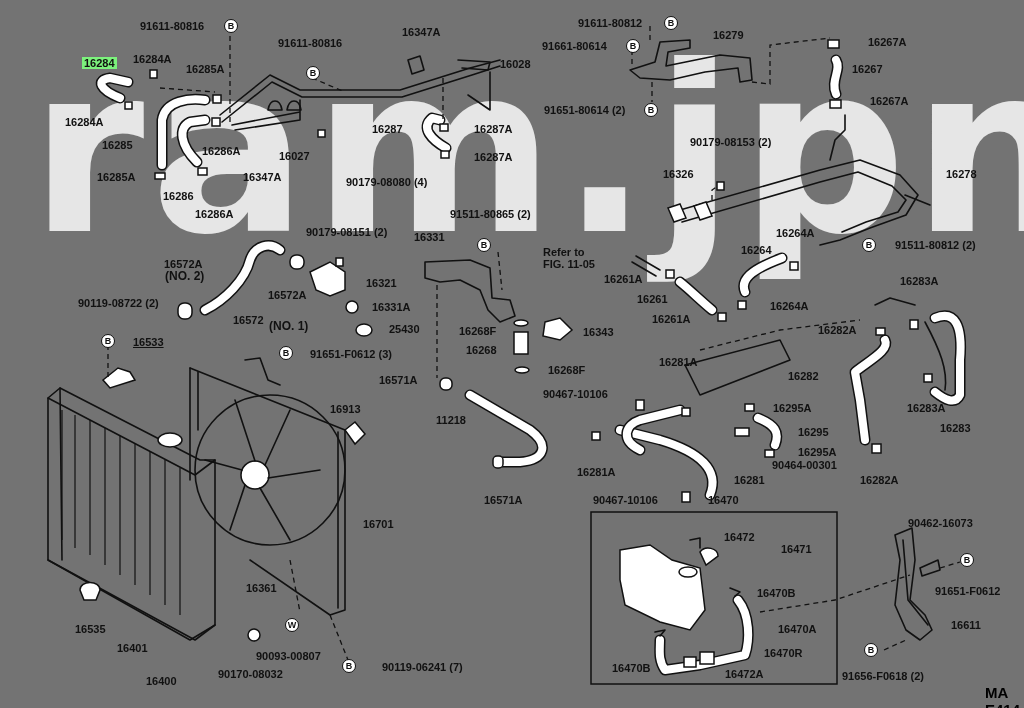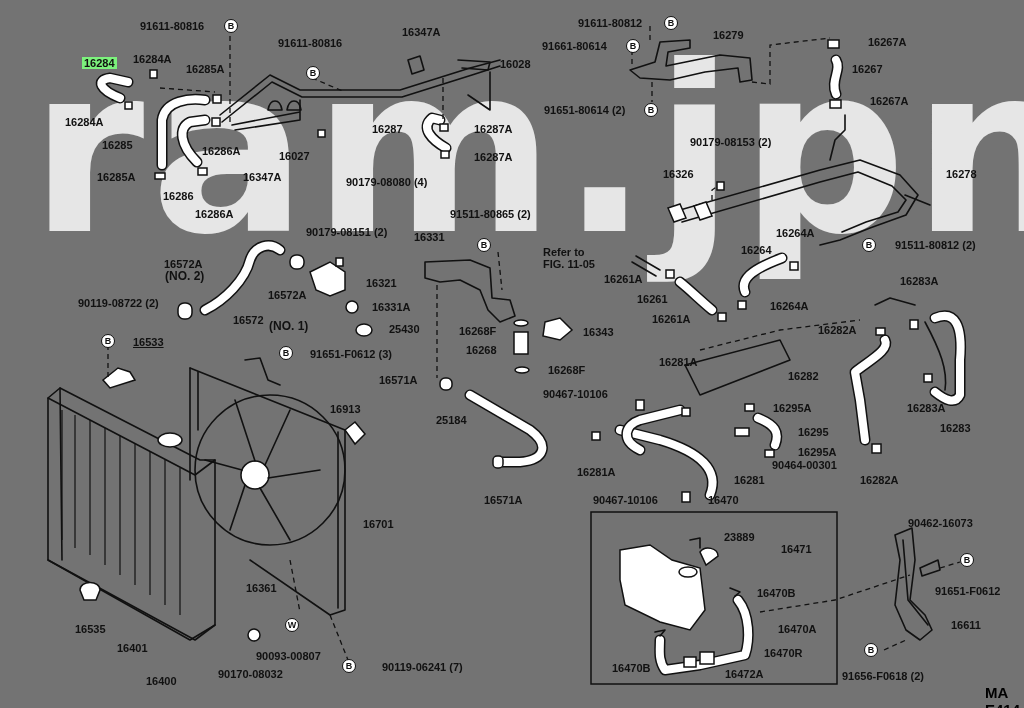--- a/index.html
+++ b/index.html
@@ -286,21 +286,21 @@
   <span class="badge" style="left:101px;top:334px;">B</span>
   <span class="lbl" style="left:133px;top:336px;text-decoration:underline;">16533</span>
   <span class="badge" style="left:279px;top:346px;">B</span>
   <span class="lbl" style="left:310px;top:348px;">91651-F0612 (3)</span>
 
   <span class="lbl" style="left:459px;top:325px;">16268F</span>
   <span class="lbl" style="left:466px;top:344px;">16268</span>
   <span class="lbl" style="left:548px;top:364px;">16268F</span>
   <span class="lbl" style="left:583px;top:326px;">16343</span>
   <span class="lbl" style="left:379px;top:374px;">16571A</span>
-  <span class="lbl" style="left:436px;top:414px;">25184</span>
+  <span class="lbl" style="left:436px;top:414px;">11218</span>
   <span class="lbl" style="left:484px;top:494px;">16571A</span>
 
   <span class="lbl" style="left:330px;top:403px;">16913</span>
   <span class="lbl" style="left:363px;top:518px;">16701</span>
   <span class="lbl" style="left:246px;top:582px;">16361</span>
   <span class="lbl" style="left:75px;top:623px;">16535</span>
   <span class="lbl" style="left:117px;top:642px;">16401</span>
   <span class="lbl" style="left:146px;top:675px;">16400</span>
   <span class="badge" style="left:285px;top:618px;">W</span>
   <span class="lbl" style="left:256px;top:650px;">90093-00807</span>
@@ -318,21 +318,21 @@
   <span class="lbl" style="left:860px;top:474px;">16282A</span>
   <span class="lbl" style="left:900px;top:275px;">16283A</span>
   <span class="lbl" style="left:907px;top:402px;">16283A</span>
   <span class="lbl" style="left:940px;top:422px;">16283</span>
   <span class="lbl" style="left:773px;top:402px;">16295A</span>
   <span class="lbl" style="left:798px;top:426px;">16295</span>
   <span class="lbl" style="left:798px;top:446px;">16295A</span>
   <span class="lbl" style="left:772px;top:459px;">90464-00301</span>
 
   <span class="lbl" style="left:708px;top:494px;">16470</span>
-  <span class="lbl" style="left:724px;top:531px;">23889</span>
+  <span class="lbl" style="left:724px;top:531px;">16472</span>
   <span class="lbl" style="left:781px;top:543px;">16471</span>
   <span class="lbl" style="left:757px;top:587px;">16470B</span>
   <span class="lbl" style="left:778px;top:623px;">16470A</span>
   <span class="lbl" style="left:764px;top:647px;">16470R</span>
   <span class="lbl" style="left:612px;top:662px;">16470B</span>
   <span class="lbl" style="left:725px;top:668px;">16472A</span>
 
   <span class="lbl" style="left:908px;top:517px;">90462-16073</span>
   <span class="badge" style="left:960px;top:553px;">B</span>
   <span class="lbl" style="left:935px;top:585px;">91651-F0612</span>

